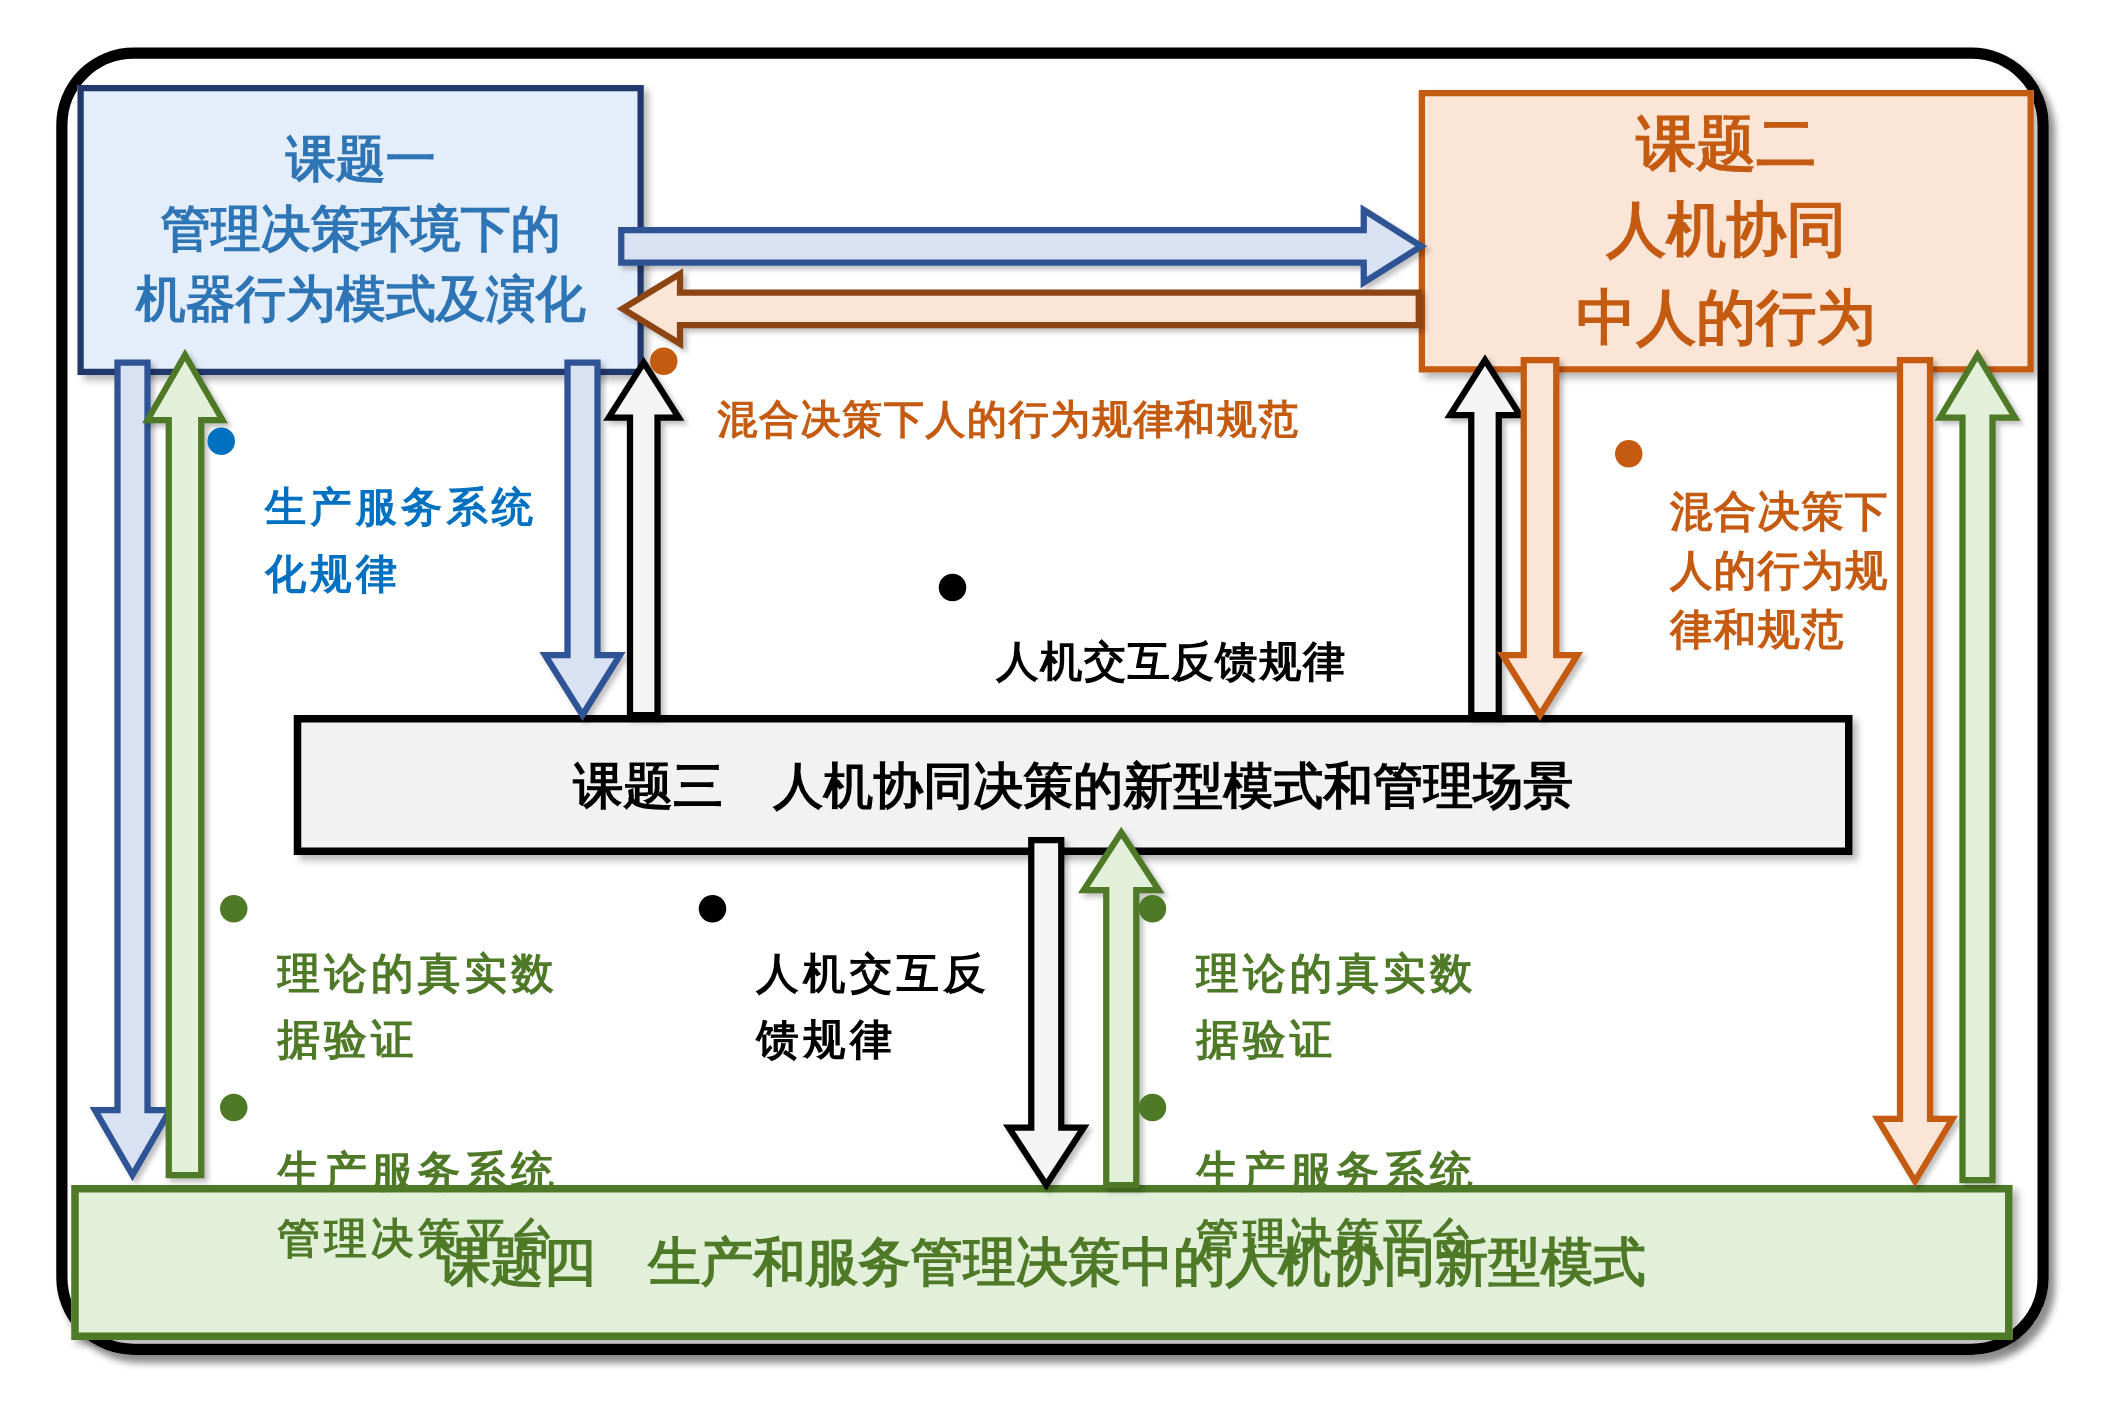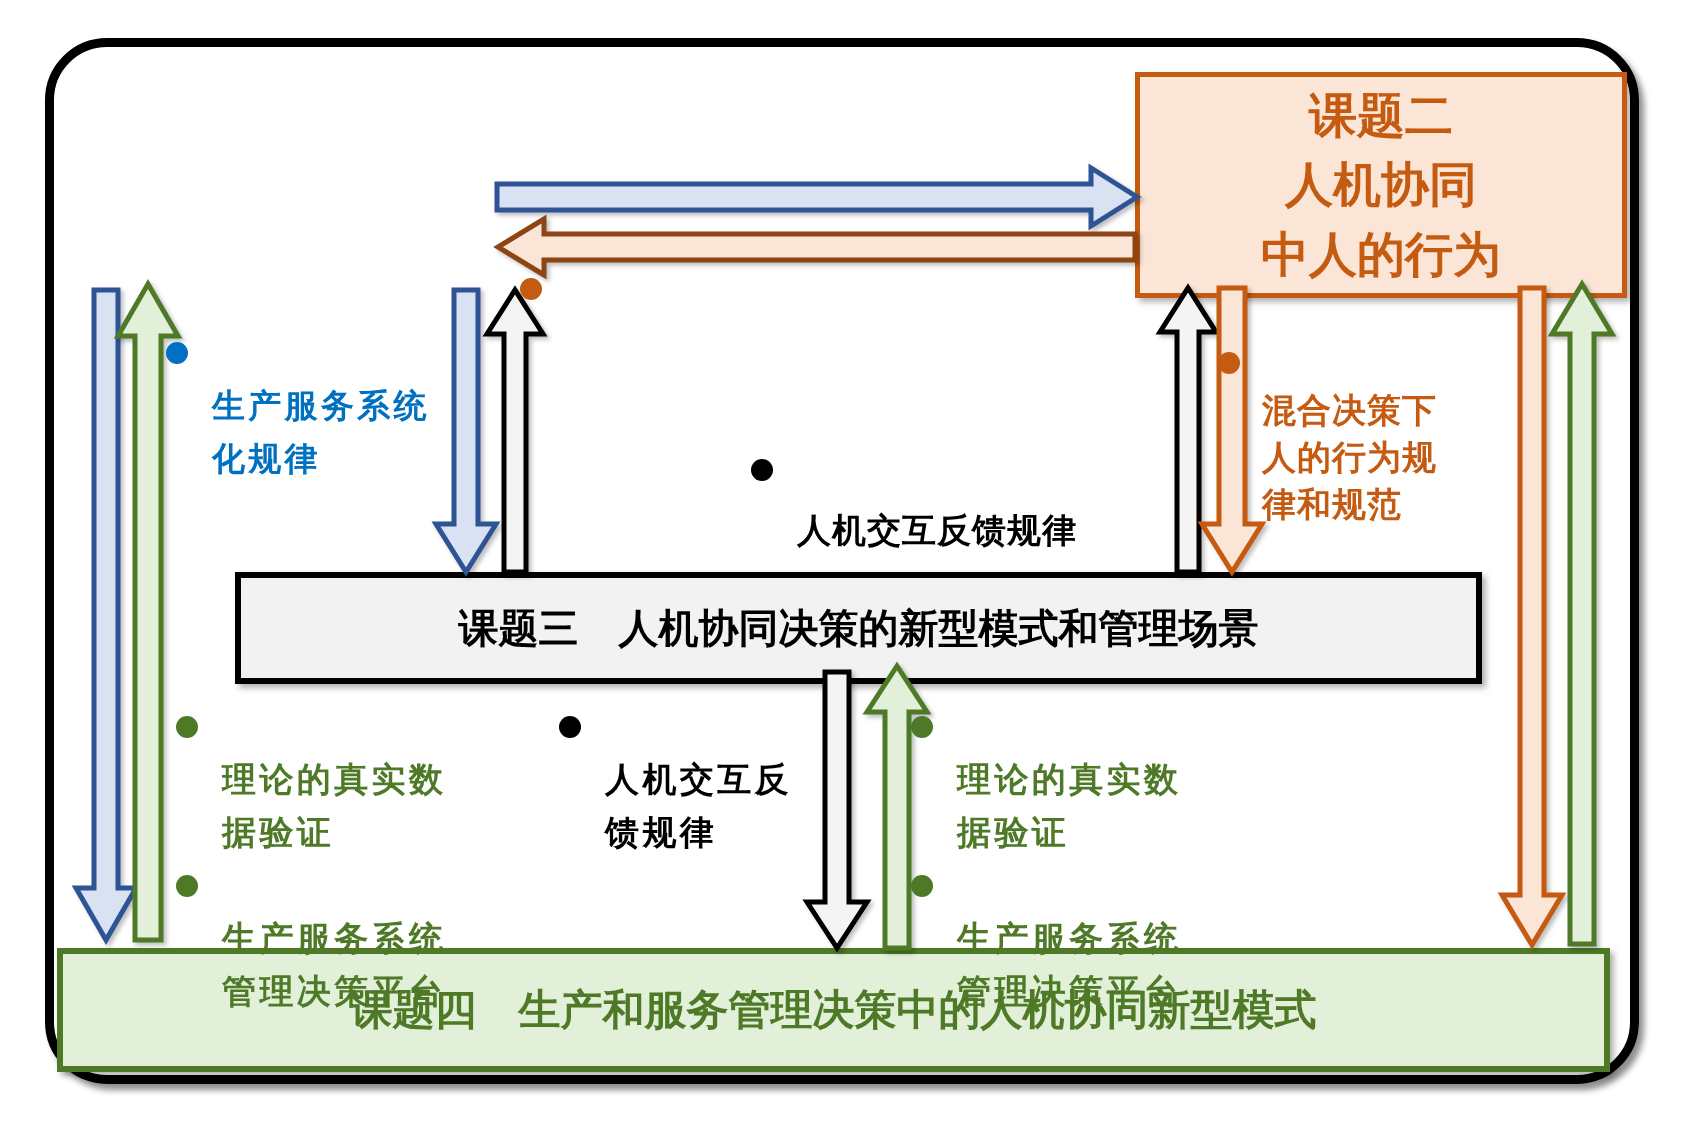--- a/index.html
+++ b/index.html
@@ -61,21 +61,21 @@
   .top-blue .dot{top:15px;}
   
   .mid-orange{left:510px;top:266px;font-size:32px;}
   .mid-orange .bi{padding-left:64px;line-height:46px;letter-spacing:.04em;}
   .mid-orange .dot{top:12px;left:10px;}
   
   .left-blue{left:160px;top:326px;font-size:33px;width:330px;}
   .left-blue .bi{line-height:53px;letter-spacing:.10em;}
   .left-blue .dot{top:16px;}
   
-  .right-orange{left:1218px;top:340px;font-size:34px;width:260px;}
+  .right-orange{left:1292px;top:340px;font-size:34px;width:260px;}
   .right-orange .bi{padding-left:44px;line-height:47px;letter-spacing:.03em;}
   .right-orange .dot{top:12px;left:0;}
   
   .center-black{left:745px;top:440px;font-size:34px;}
   .center-black .bi{line-height:60px;letter-spacing:.03em;}
   .center-black .dot{top:19px;}
   
   .bottom-left-green{left:170px;top:700px;font-size:34px;width:330px;}
   .bottom-center-black{left:553px;top:700px;font-size:34px;width:300px;}
   .bottom-right-green{left:905px;top:700px;font-size:34px;width:330px;}
@@ -84,20 +84,25 @@
   }
   .bottom-left-green .dot,.bottom-center-black .dot,.bottom-right-green .dot{top:16px;}
 </style>
 </head>
 <body>
 
 <div class="canvas">
 
   <div class="frame"></div>
 
+  <div class="box box1">
+    <div class="box-text">课题一
+管理决策环境下的
+机器行为模式及演化</div>
+  </div>
   <div class="box box2">
     <div class="box-text">课题二
 人机协同
 中人的行为</div>
   </div>
   <div class="box box3">
     <div class="box-text">课题三　人机协同决策的新型模式和管理场景</div>
   </div>
   <div class="box box4">
     <div class="box-text">课题四　生产和服务管理决策中的人机协同新型模式</div>
@@ -141,21 +146,21 @@
   <svg class="arrow" style="left:1502px;top:288px" width="60" height="657">
     <polygon class="orangev" points="18,0 42,0 42,607 60,607 30,657 0,607 18,607"></polygon>
   </svg>
   <svg class="arrow" style="left:1552px;top:284px" width="60" height="660">
     <polygon class="green" points="18,660 18,50 0,50 30,0 60,50 42,50 42,660"></polygon>
   </svg>
 
 
   <div class="bl mid-orange orange-t">
     <div class="bi">
-      <span class="dot"></span>
+      <span class="dot"></span><span>混合决策下人的行为规律和规范</span>
     </div>
   </div>
 
   <div class="bl left-blue blue-t">
     <div class="bi">
       <span class="dot"></span><span>生产服务系统
 化规律</span>
     </div>
   </div>
 

